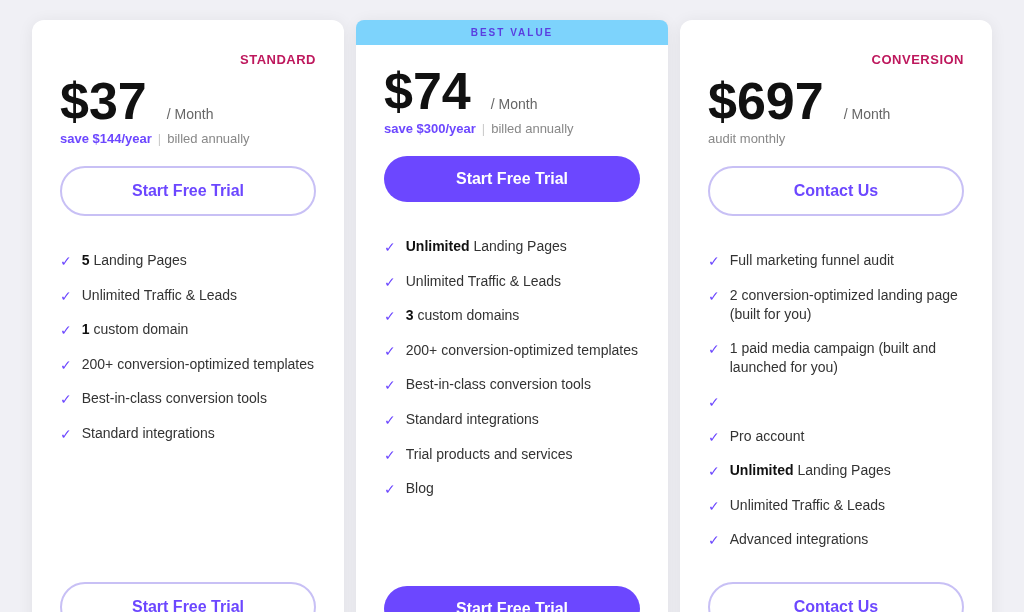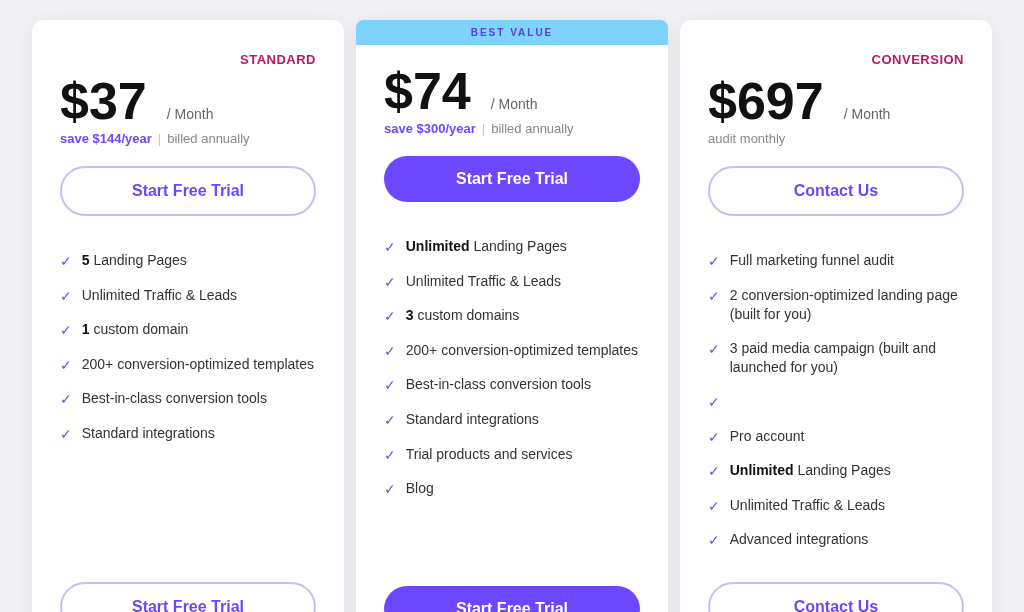--- a/index.html
+++ b/index.html
@@ -245,21 +245,21 @@
         <li>
       <span class="check-icon">✓</span>
       <span>Full marketing funnel audit</span>
         </li>
         <li>
       <span class="check-icon">✓</span>
       <span>2 conversion-optimized landing page (built for you)</span>
         </li>
         <li>
       <span class="check-icon">✓</span>
-      <span>3 paid media campaign (built and launched for you)</span>
+      <span>1 paid media campaign (built and launched for you)</span>
         </li>
         <li>
       <span class="check-icon">✓</span>
         </li>
         <li>
       <span class="check-icon">✓</span>
       <span>Pro account</span>
         </li>
         <li>
       <span class="check-icon">✓</span>

